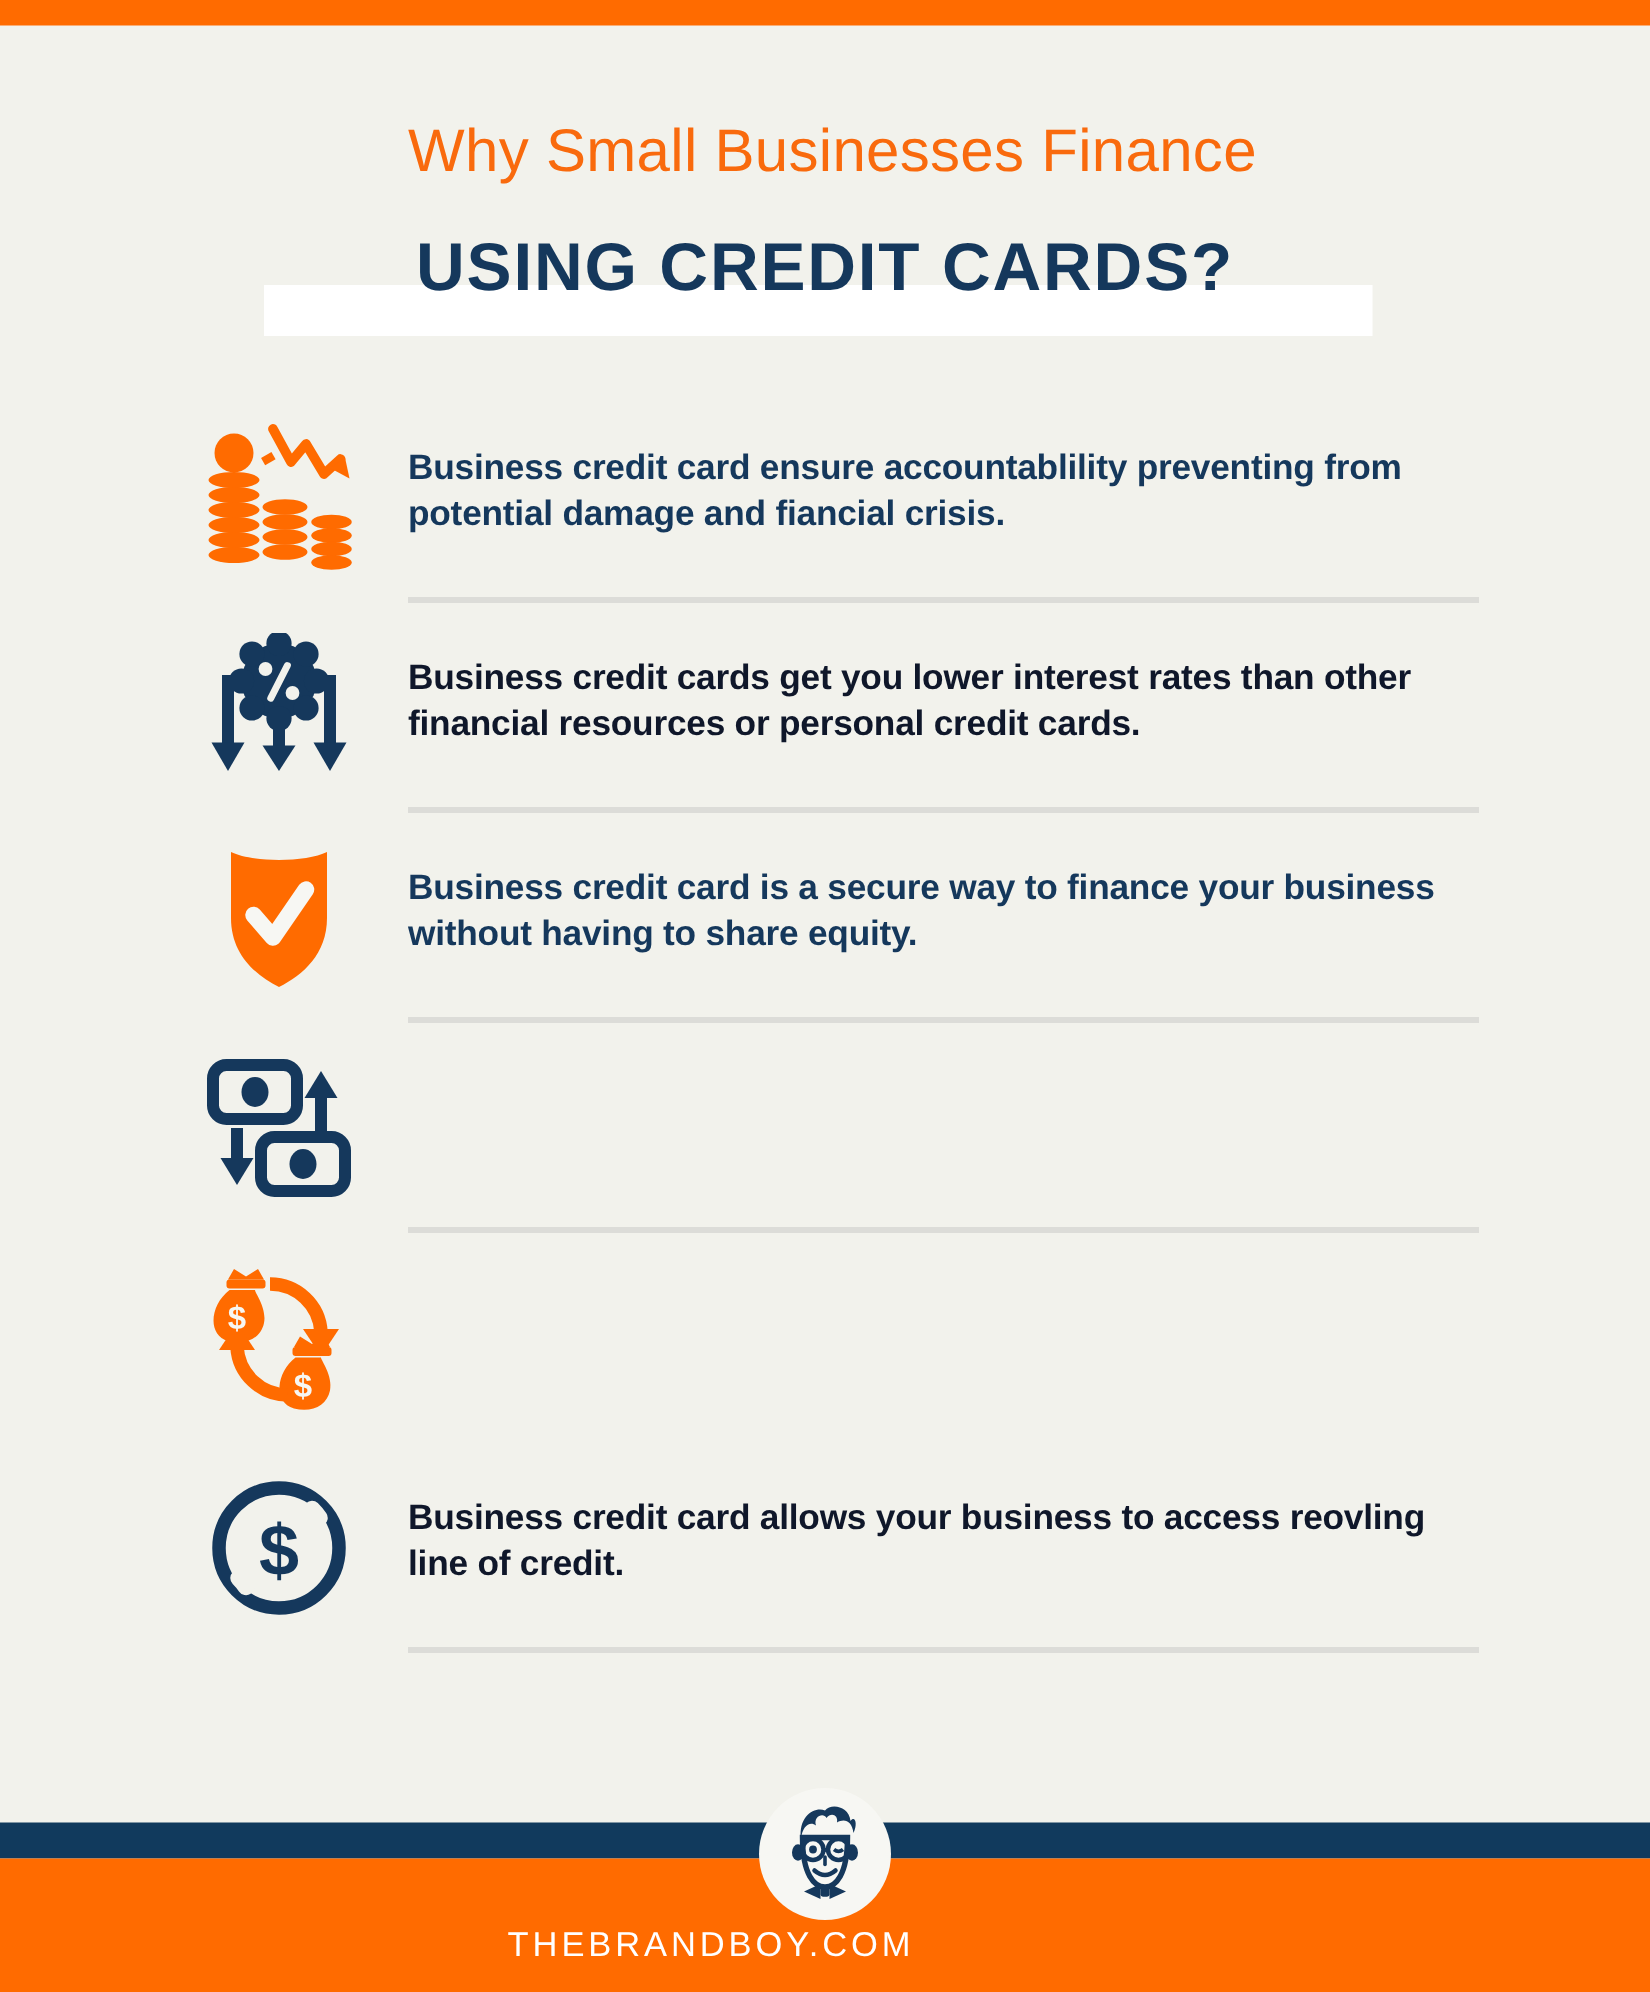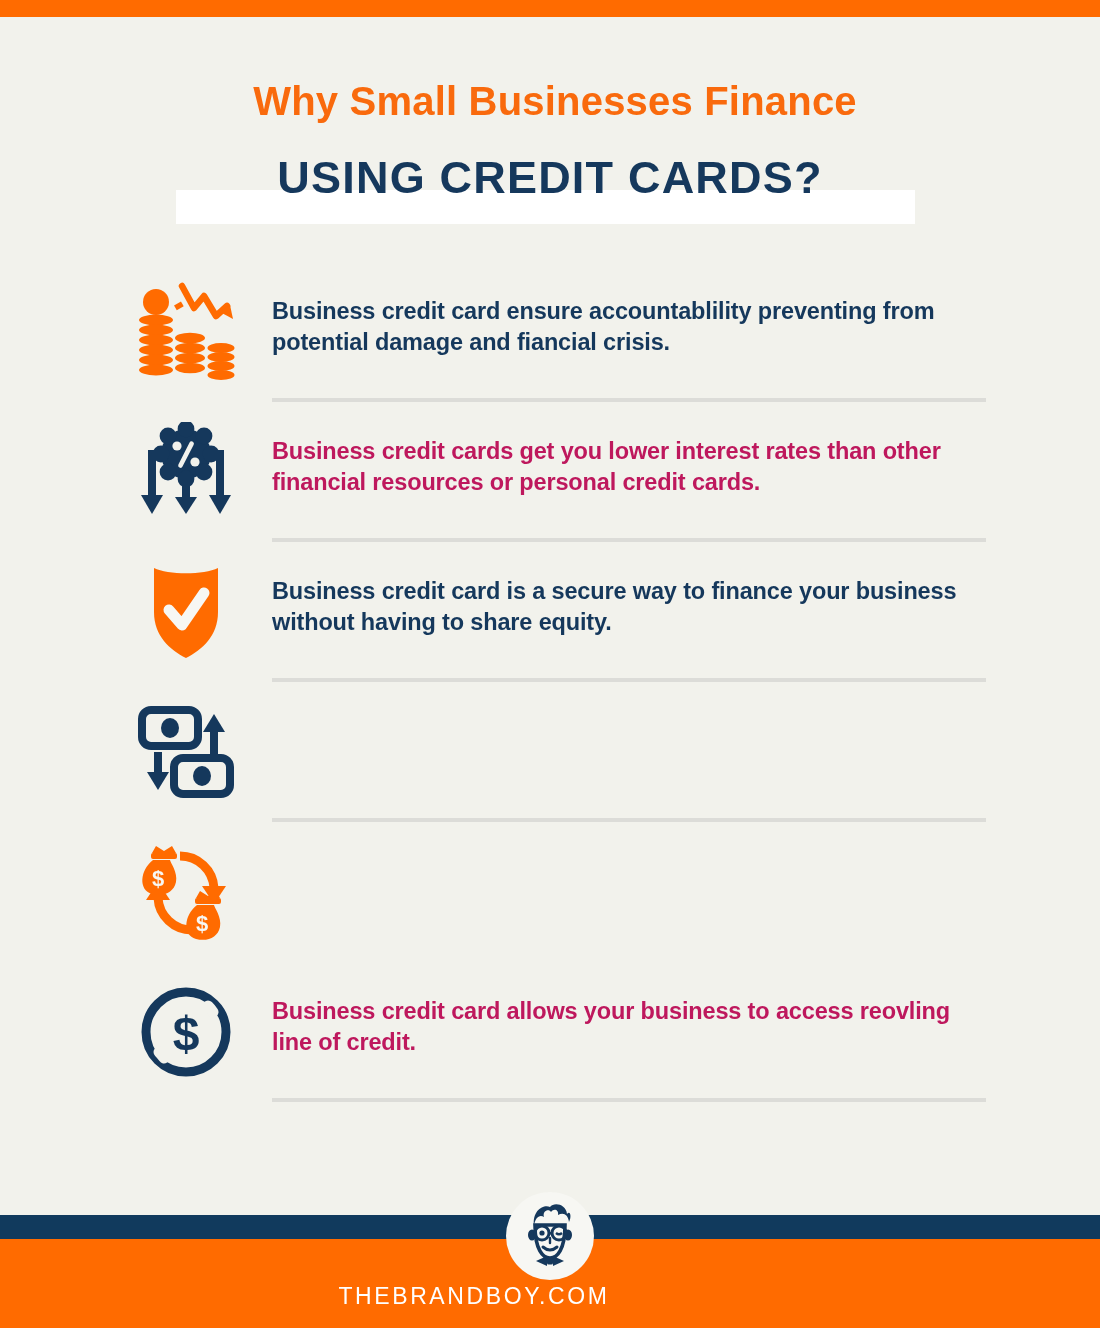--- a/index.html
+++ b/index.html
@@ -33,21 +33,21 @@
   
   .heading {
     position: absolute;
     top: 78px; left: 0;
     width: 1100px;
     text-align: center;
   }
 
   .title-line1 {
     font-size: 40px;
-    font-weight: 700;
+    font-weight: 400;
     letter-spacing: 0.2px;
     color: #f96a0d;
     line-height: 1.18;
     font-stretch: condensed;
     margin-left: 10px;
   }
 
   .title-line2-wrap {
     position: relative;
     display: block;
@@ -112,21 +112,21 @@
 
   .row-text {
     font-size: 23.5px;
     font-weight: 700;
     line-height: 1.33;
     letter-spacing: -0.15px;
     padding-top: 18px;
   }
 
   .row-text.navy  { color: #15385c; }
-  .row-text.orange{ color: #be185d; }
+  .row-text.orange{ color: #0f172a; }
 
   .row-divider {
     position: absolute;
     left: 0;
     bottom: 8px;
     width: 714px;
     height: 4px;
     background: #dcdcd8;
   }
 

